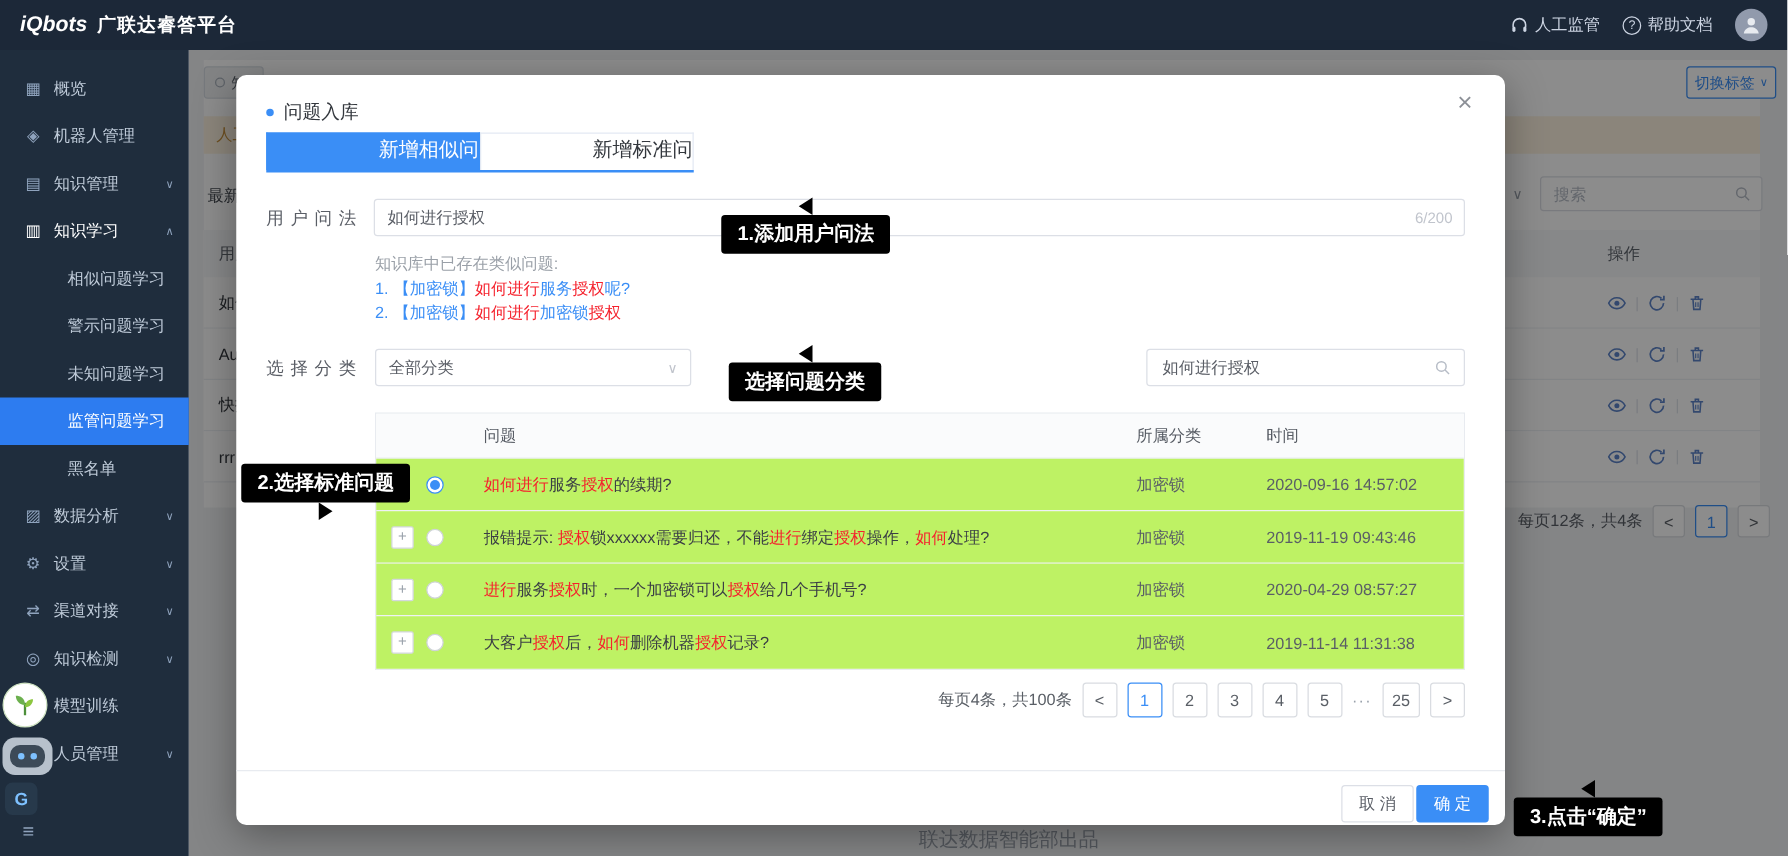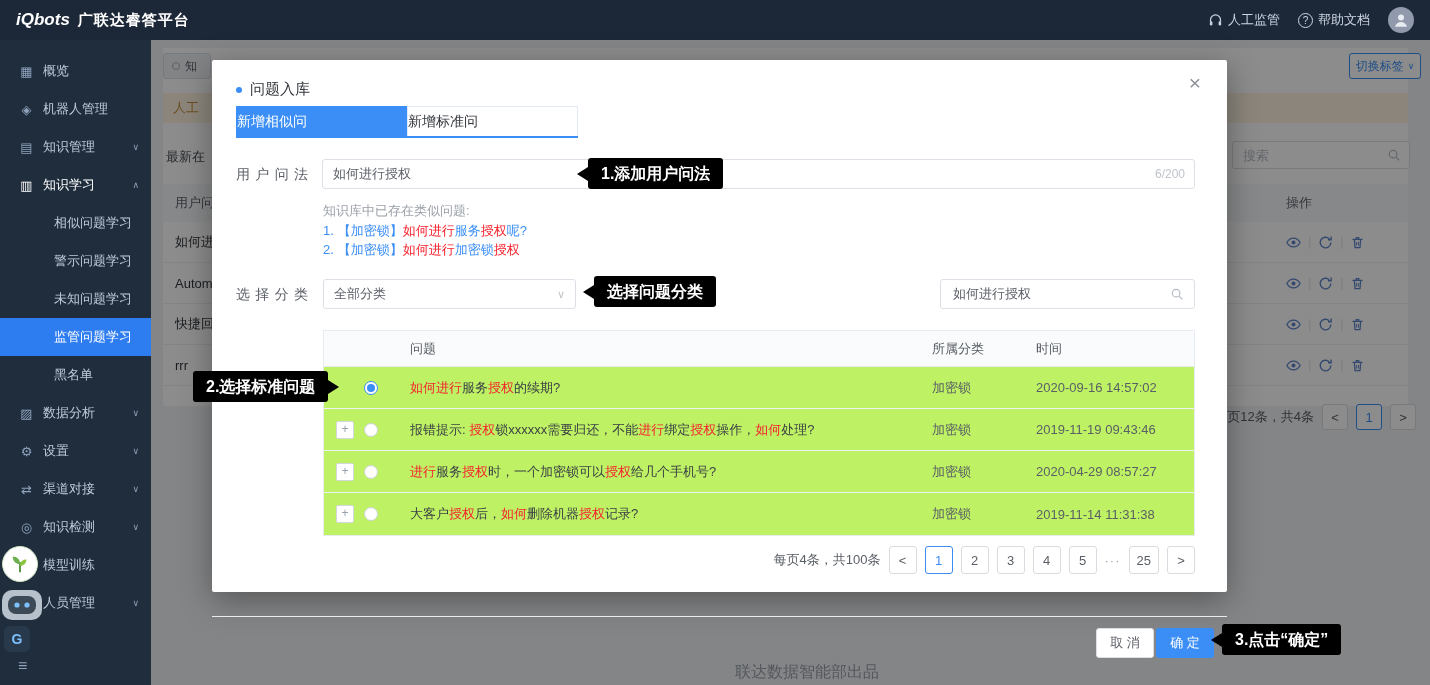--- a/index.html
+++ b/index.html
@@ -63,27 +63,27 @@
   .bg-pag{position:absolute;right:14px;top:404px;display:flex;align-items:center;gap:8px;z-index:1;font-size:13px;color:#5a5f66;}
   .pg-box{min-width:26px;height:26px;border:1px solid #d9dce1;border-radius:3px;background:#fff;display:flex;
     align-items:center;justify-content:center;padding:0 6px;color:#5a5f66;cursor:pointer;}
   .pg-box.cur{border-color:var(--accent,#3a8ef6);color:var(--accent,#3a8ef6);}
   .bg-footer{position:absolute;left:735px;top:662px;font-size:16px;color:#9aa1ab;z-index:1;}
 
   
   .overlay{position:absolute;left:151px;top:40px;width:1279px;height:645px;background:rgba(0,0,0,.45);z-index:2;}
 
   
-  .modal{position:absolute;left:212px;top:60px;width:1015px;height:532px;background:#fff;border-radius:2px;
+  .modal{position:absolute;left:189px;top:60px;width:1015px;height:600px;background:#fff;border-radius:8px;
     box-shadow:0 8px 32px rgba(0,0,0,.35);z-index:4;}
   .m-title{position:absolute;top:20px;left:24px;display:flex;align-items:center;gap:8px;font-size:15px;color:#33373d;}
   .m-title .dot{width:6px;height:6px;border-radius:50%;background:var(--accent,#3a8ef6);}
   .m-close{position:absolute;top:12px;right:26px;font-size:21px;color:#8c9097;cursor:pointer;line-height:1;}
   .m-tabs{position:absolute;top:46px;left:24px;display:flex;border-bottom:2px solid var(--accent,#3a8ef6);}
-  .m-tab{width:171px;height:30px;line-height:28px;text-align:left;font-size:14px;color:#33373d;background:#fff;
+  .m-tab{width:171px;height:30px;line-height:28px;text-align:right;font-size:16px;color:#33373d;background:#fff;
     border:1px solid #e3e9f3;border-bottom:none;cursor:pointer;}
   .m-tab.active{background:var(--accent,#3a8ef6);color:#fff;border-color:var(--accent,#3a8ef6);}
   .m-label{position:absolute;left:24px;width:72px;font-size:14px;color:#5a5e66;text-align:justify;text-align-last:justify;}
   .m-input-wrap{position:absolute;left:110px;top:99px;width:873px;height:30px;}
   .m-input-wrap input{width:100%;height:100%;border:1px solid #dcdfe6;border-radius:3px;font-size:13px;color:#5a5e66;
     padding:0 56px 0 10px;outline:none;}
   .m-counter{position:absolute;right:10px;top:8px;font-size:12px;color:#c0c4cc;}
   .m-hint{position:absolute;left:111px;top:142px;font-size:13px;color:#9aa0a8;}
   .m-simlist{position:absolute;left:111px;top:161px;font-size:13px;line-height:19px;}
   .m-simline{cursor:pointer;white-space:nowrap;}
@@ -118,21 +118,21 @@
     justify-content:center;padding:0 7px;color:#5a5f66;cursor:pointer;}
   .pbox.cur{border-color:var(--accent,#3a8ef6);color:var(--accent,#3a8ef6);}
   .pell{color:#98a0aa;letter-spacing:1px;cursor:pointer;}
   .m-footline{position:absolute;left:0;top:556px;width:100%;border-top:1px solid #e8ebf0;}
   .m-btn{position:absolute;top:568px;height:30px;border-radius:3px;font-size:13px;display:flex;align-items:center;
     justify-content:center;cursor:pointer;font-family:inherit;}
   .m-cancel{left:884px;width:58px;border:1px solid #dcdfe6;background:#fff;color:#5a5e66;}
   .m-ok{left:944px;width:58px;border:none;background:var(--accent,#3a8ef6);color:#fff;}
 
   
-  .callout{position:absolute;z-index:5;display:flex;align-items:center;}
+  .callout{position:absolute;z-index:5;display:flex;align-items:center;flex-direction:column;}
   .co-box{background:#000;color:#fff;font-weight:bold;font-size:16px;height:31px;line-height:31px;padding:0 13px;
     border-radius:3px;white-space:nowrap;}
   .arrow-l{width:0;height:0;border-top:7px solid transparent;border-bottom:7px solid transparent;border-right:11px solid #000;}
   .arrow-r{width:0;height:0;border-top:7px solid transparent;border-bottom:7px solid transparent;border-left:11px solid #000;}
 
   
   .widget{position:absolute;z-index:6;cursor:pointer;}
   .w-plant{left:2px;top:546px;width:36px;height:36px;border-radius:50%;background:#fff;border:1px solid #cfe3c2;
     display:flex;align-items:center;justify-content:center;}
   .w-robot{left:0;top:584px;width:44px;height:40px;}

